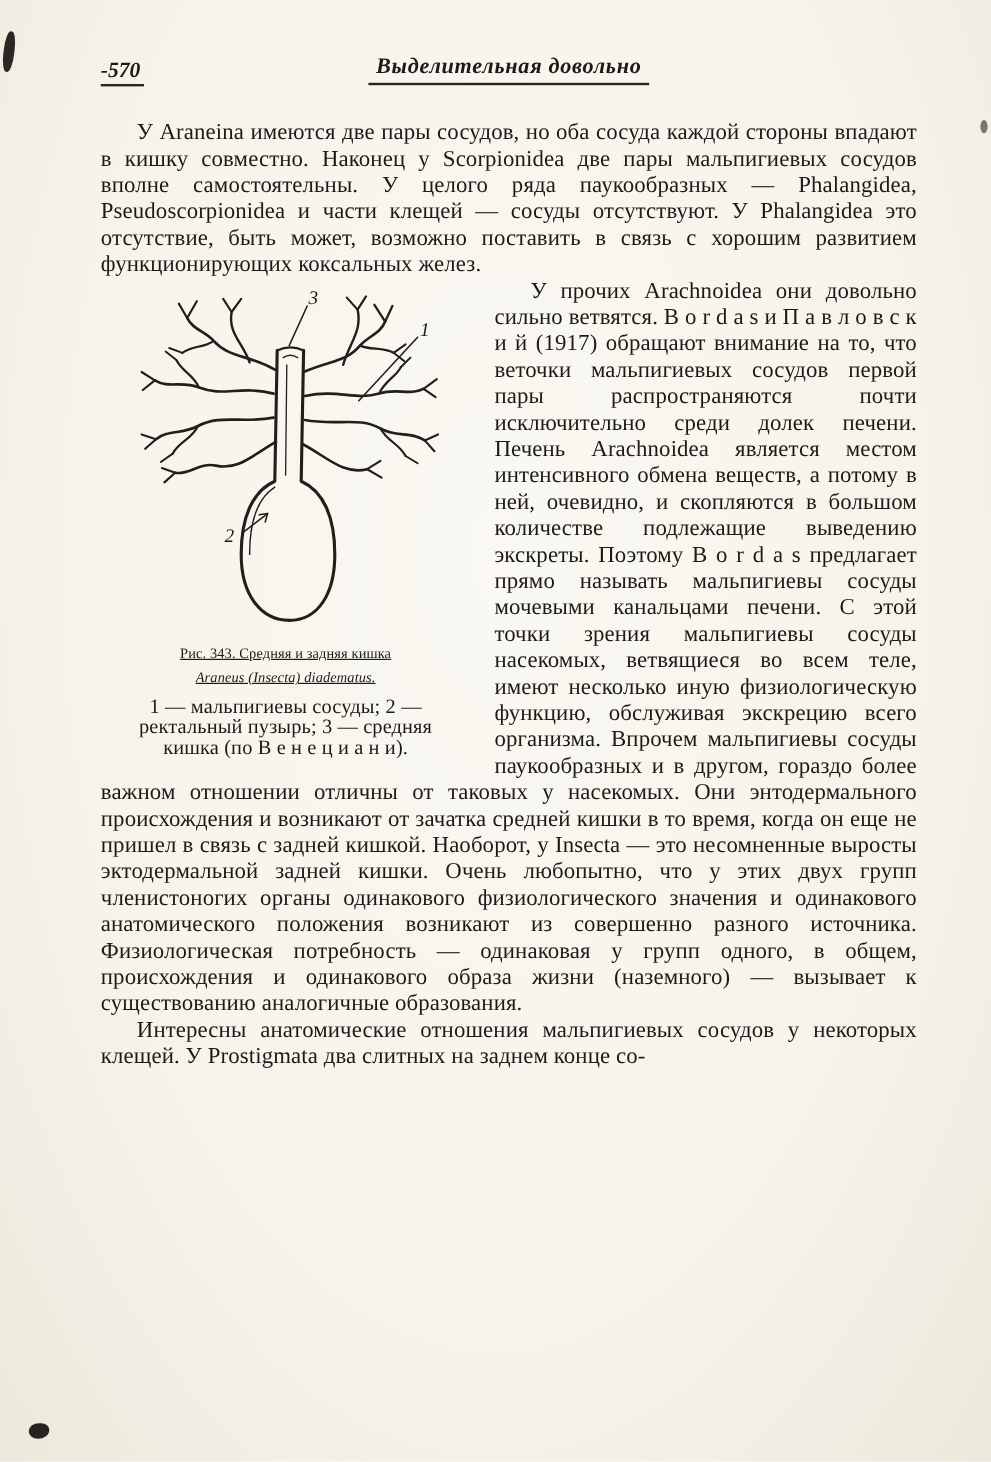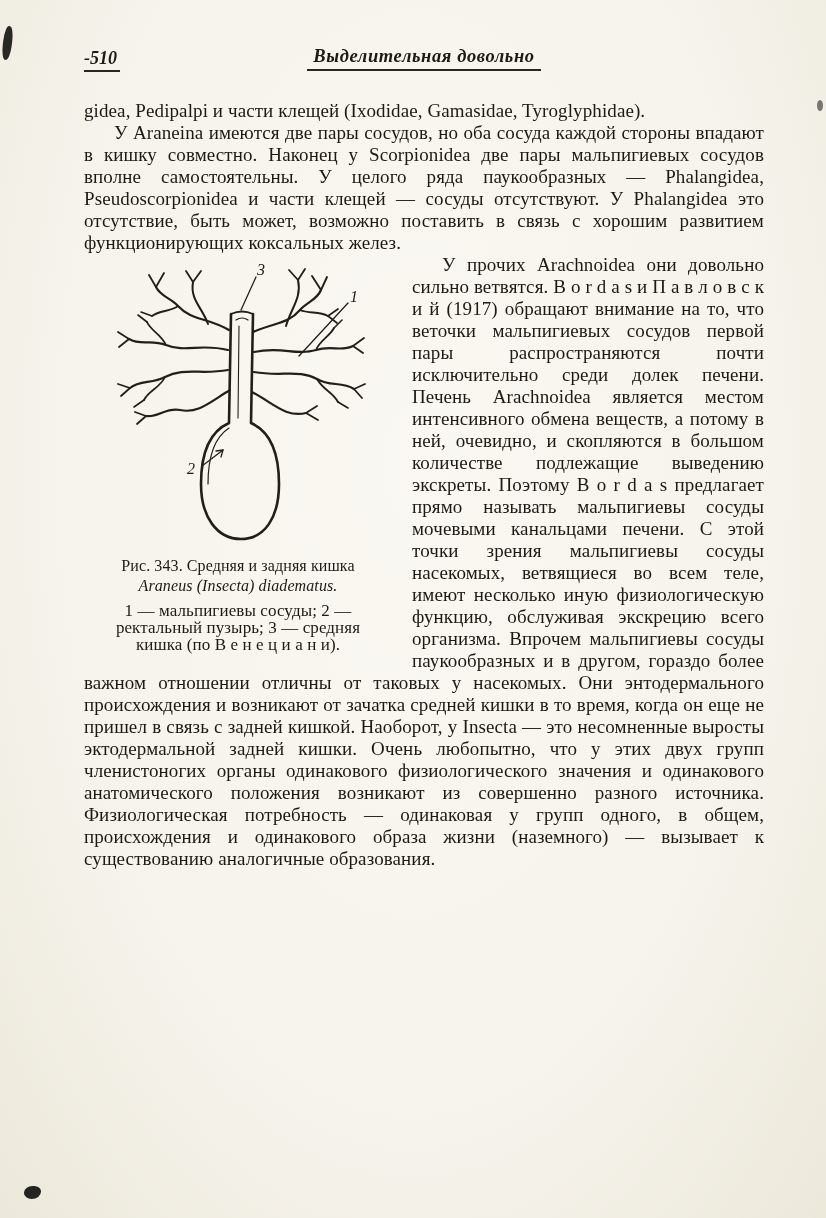--- a/index.html
+++ b/index.html
@@ -51,21 +51,21 @@
   .para.no-indent{text-indent:0;}
   
   .figure-float{
     float:left;
     width:308px;
     margin:6px 20px 4px 0;
     text-indent:0;
     text-align:center;
   }
   .figure-float svg{display:block;margin:0 auto 8px auto;}
-  .caption{display:block;font-size:16px;line-height:20px;text-indent:0;}
+  .caption{display:block;font-size:12px;line-height:20px;text-indent:0;text-decoration:underline;}
   .cap-line{display:block;text-indent:0;}
   .cap-line.species{font-style:italic;}
   .legend{
     display:block;
     font-size:17px;
     line-height:17px;
     margin-top:6px;
     padding:0 14px;
     text-indent:0;
   }
@@ -74,27 +74,26 @@
   .speck-a{left:3px;top:26px;width:9px;height:34px;border-radius:45%;transform:rotate(7deg);opacity:.9;}
   .speck-b{left:24px;top:1186px;width:17px;height:13px;border-radius:50% 40% 55% 45%;opacity:.92;}
   .speck-c{right:3px;top:100px;width:6px;height:11px;border-radius:50%;opacity:.55;}
 </style>
 </head>
 <body>
 
 <div class="page">
 
   <header class="running-head">
-    <span class="page-number">-510</span>
+    <span class="page-number">-570</span>
     <span class="running-title">Выделительная довольно</span>
   </header>
 
   <main class="text-block">
 
-    <p class="para no-indent">gidea, Pedipalpi и части клещей (Ixodidae, Gamasidae, Tyroglyphidae).</p>
 
     <p class="para">У Araneina имеются две пары сосудов, но оба сосуда каждой стороны впадают в кишку совместно. Наконец у Scorpionidea две пары мальпигиевых сосудов вполне самостоятельны. У целого ряда паукообразных — Phalangidea, Pseudoscorpionidea и части клещей — сосуды отсутствуют. У Phalangidea это отсутствие, быть может, возможно поставить в связь с хорошим развитием функционирующих коксальных желез.</p>
 
     <p class="para">
 
       <span class="figure-float">
         <svg width="296" height="288" viewBox="0 0 296 288" aria-hidden="true">
           <g stroke="#221f1a" fill="none" stroke-linecap="round" stroke-linejoin="round">
 
             <path stroke-width="2.2" d="M163,72 C186,62 198,64 210,50 C217,42 227,40 231,30"></path>
@@ -161,19 +160,20 @@
           <span class="cap-line">Рис. 343. Средняя и задняя кишка</span>
           <span class="cap-line species">Araneus (Insecta) diadematus.</span>
         </span>
         <span class="legend">1 — мальпигиевы сосуды; 2 — ректальный пузырь; 3 — средняя кишка (по В е н е ц и а н и).</span>
       </span>
 
       <span>У прочих Arachnoidea они довольно сильно ветвятся. B o r d a s и П а в л о в с к и й (1917) обращают внимание на то, что веточки мальпигиевых сосудов первой пары распространяются почти исключительно среди долек печени. Печень Arachnoidea является местом интенсивного обмена веществ, а потому в ней, очевидно, и скопляются в большом количестве подлежащие выведению экскреты. Поэтому B o r d a s предлагает прямо называть мальпигиевы сосуды мочевыми канальцами печени. С этой точки зрения мальпигиевы сосуды насекомых, ветвящиеся во всем теле, имеют несколько иную физиологическую функцию, обслуживая экскрецию всего организма. Впрочем мальпигиевы сосуды паукообразных и в другом, гораздо более важном отношении отличны от таковых у насекомых. Они энтодермального происхождения и возникают от зачатка средней кишки в то время, когда он еще не пришел в связь с задней кишкой. Наоборот, у Insecta — это несомненные выросты эктодермальной задней кишки. Очень любопытно, что у этих двух групп членистоногих органы одинакового физиологического значения и одинакового анатомического положения возникают из совершенно разного источника. Физиологическая потребность — одинаковая у групп одного, в общем, происхождения и одинакового образа жизни (наземного) — вызывает к существованию аналогичные образования.</span>
     </p>
 
 
+    <p class="para">Интересны анатомические отношения мальпигиевых сосудов у некоторых клещей. У Prostigmata два слитных на заднем конце со-</p>
 
   </main>
 </div>
 
 <span class="speck speck-a"></span>
 <span class="speck speck-b"></span>
 <span class="speck speck-c"></span>
 
 </body></html>

